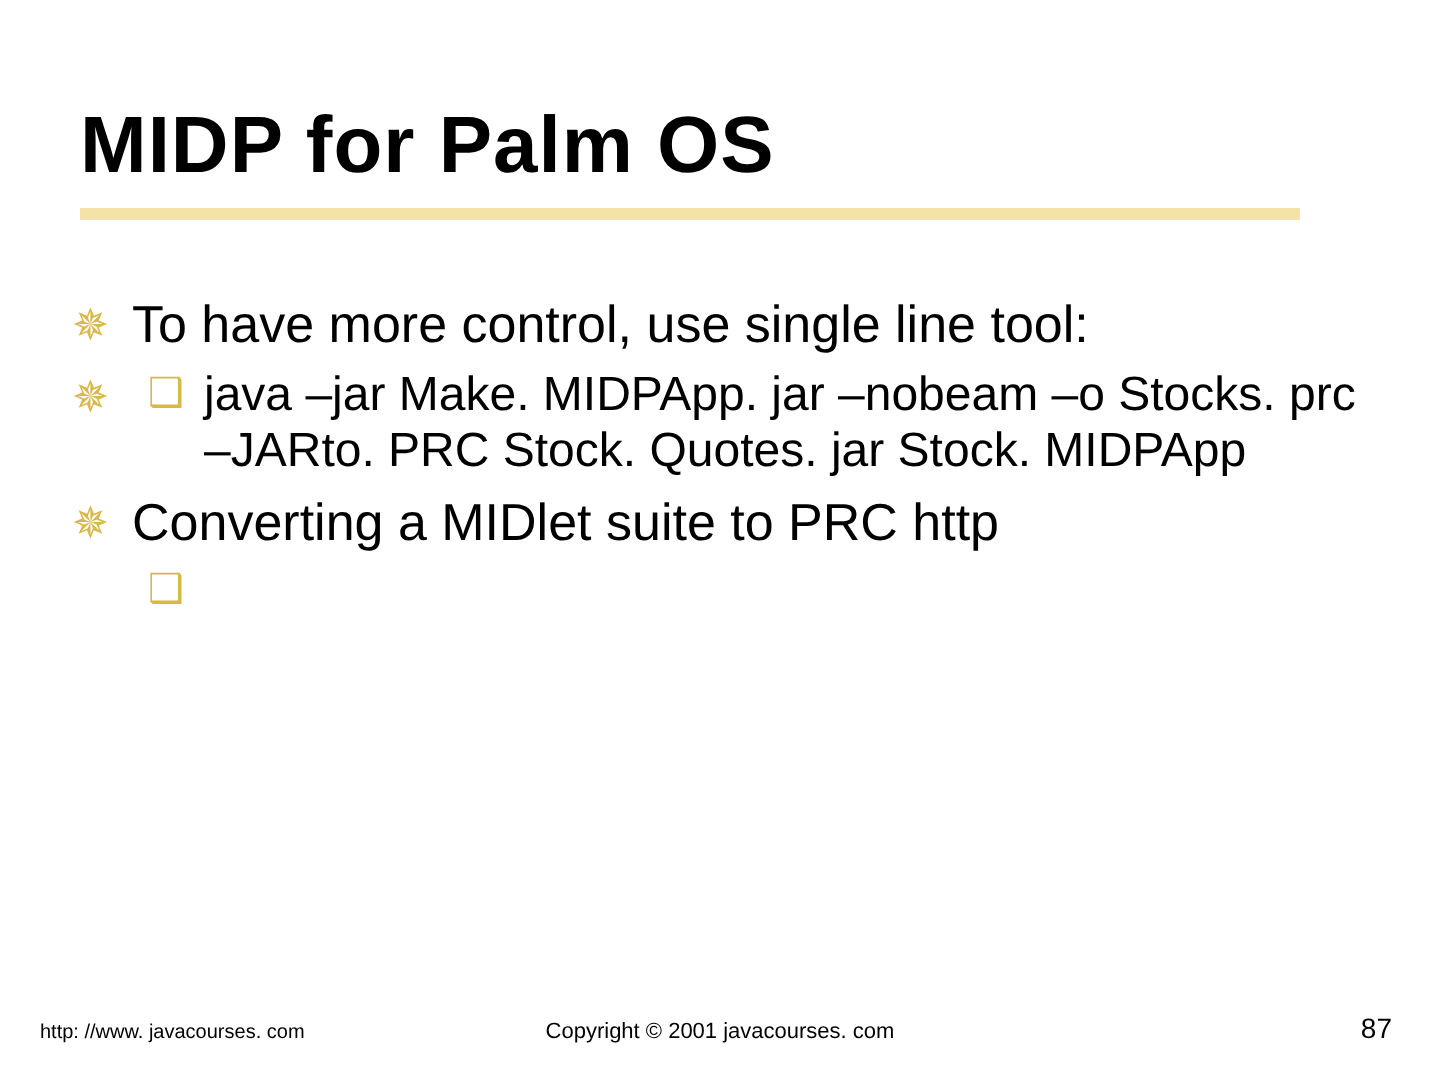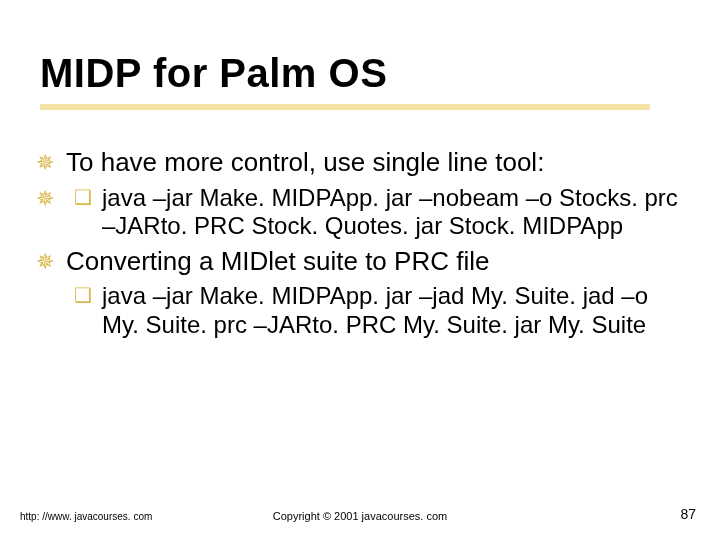--- a/index.html
+++ b/index.html
@@ -106,26 +106,25 @@
       <span class="bullet">✵</span>
     </div>
 
     <div class="L2">
       <span class="bullet">❑</span>
       <span>java –jar Make. MIDPApp. jar –nobeam –o Stocks. prc –JARto. PRC Stock. Quotes. jar Stock. MIDPApp</span>
     </div>
 
     <div class="L1">
       <span class="bullet">✵</span>
-      <span>Converting a MIDlet suite to PRC file</span>
+      <span>Converting a MIDlet suite to PRC http</span>
     </div>
 
     <div class="L2">
       <span class="bullet">❑</span>
-      <span>java –jar Make. MIDPApp. jar –jad My. Suite. jad –o My. Suite. prc –JARto. PRC My. Suite. jar My. Suite</span>
     </div>
 
   </div>
 
   <div class="footer">
     <div class="left">http: //www. javacourses. com</div>
     <div class="center">Copyright © 2001 javacourses. com</div>
     <div class="right">87</div>
   </div>
 

